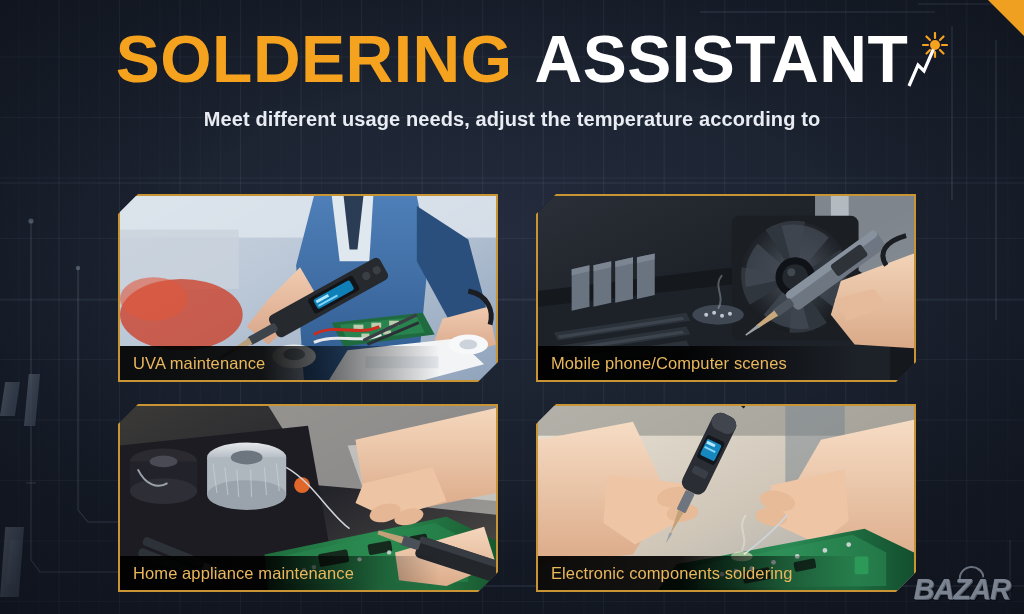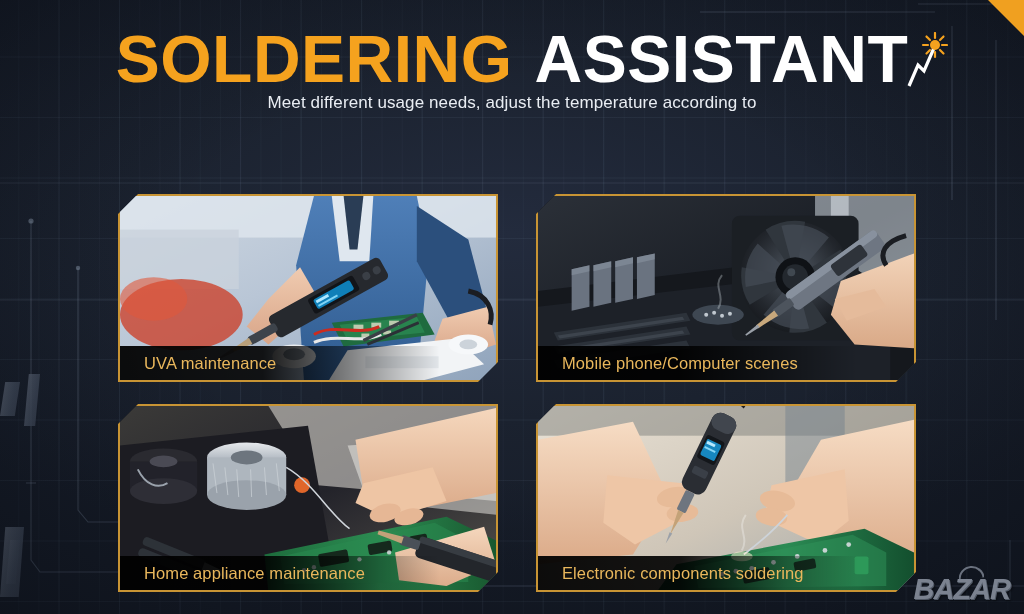--- a/index.html
+++ b/index.html
@@ -74,26 +74,26 @@
   #title-part2 { color:#ffffff; margin-left:22px; }
 
   #spark-icon {
     position:absolute;
     right:-40px;
     top:6px;
     width:44px; height:56px;
   }
 
   #subtitle {
-    margin-top:0;
+    margin-top:14px;
     color:#e9edf3;
-    font-size:17px;
+    font-size:20px;
     line-height:1.35;
     letter-spacing:0.1px;
-    font-weight:400;
+    font-weight:700;
   }
 
   
   #cards { position:absolute; left:0; top:0; width:1024px; height:614px; pointer-events:none; }
   .card {
     position:absolute;
     pointer-events:auto;
     overflow:hidden;
     background:#0d1016;
     border:2px solid #c89434;
@@ -101,21 +101,21 @@
     clip-path:polygon(20px 0, 100% 0, 100% calc(100% - 20px), calc(100% - 20px) 100%, 0 100%, 0 20px);
   }
   .card-inner { position:absolute; inset:0; }
   .photo { position:absolute; inset:0; }
 
   .caption {
     position:absolute;
     left:0; right:0; bottom:0;
     height:34px;
     display:flex; align-items:center;
-    padding-left:24px;
+    padding-left:13px;
     background:linear-gradient(to right, rgba(0,0,0,0.94) 0%, rgba(0,0,0,0.9) 38%, rgba(0,0,0,0.45) 62%, rgba(0,0,0,0) 85%);
     color:#e9b75c;
     font-size:16.5px;
     letter-spacing:0.1px;
     white-space:nowrap;
   }
 
   
   #watermark {
     position:absolute;

